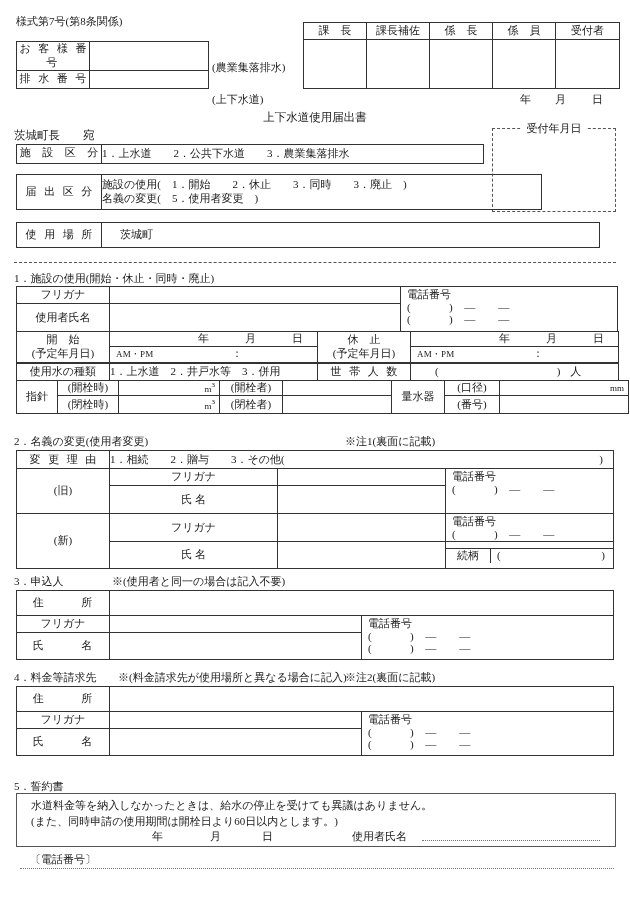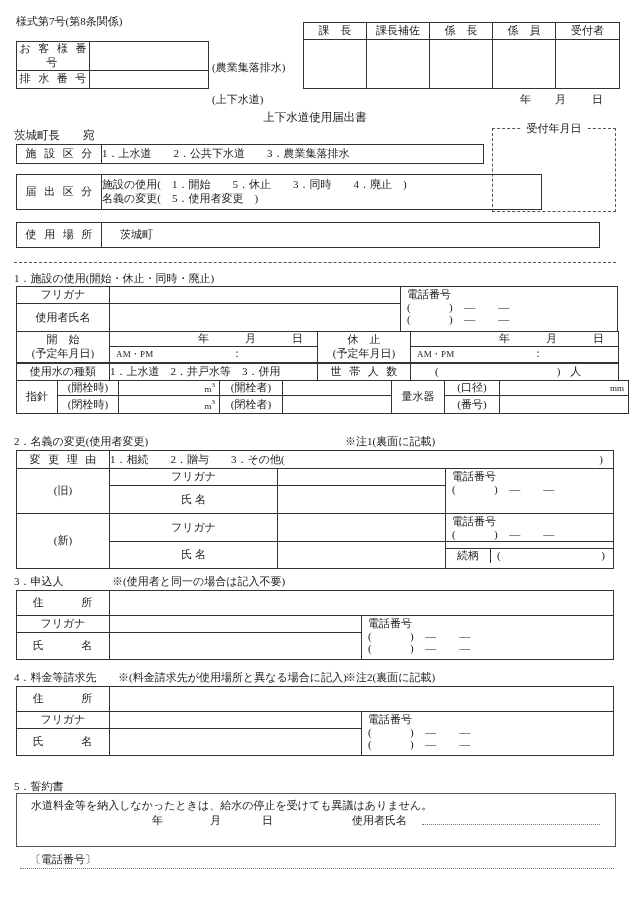--- a/index.html
+++ b/index.html
@@ -123,32 +123,32 @@
 
   <div class="abs addr" style="left:14px;top:128px;">茨城町長　　宛</div>
 
   <div class="abs receipt-box" style="left:492px;top:128px;width:122px;height:82px;">
     <span class="receipt-label">受付年月日</span>
   </div>
 
   <table class="grid abs" style="left:16px;top:144px;width:468px;">
     <tbody>
         <tr>
-      <td class="lbl" style="width:84px;height:18px;">施 設 区 分</td>
+      <td class="lbl" style="width:84px;height:18px;font-family:Liberation Mono, monospace;">施 設 区 分</td>
       <td class="pad">1．上水道　　2．公共下水道　　3．農業集落排水</td>
     </tr>
   </tbody>
     </table>
 
   <table class="grid abs" style="left:16px;top:174px;width:526px;">
     <tbody>
         <tr>
       <td class="lbl" style="width:84px;height:34px;">届 出 区 分</td>
       <td class="pad">
-        <div>施設の使用(　1．開始　　5．休止　　3．同時　　4．廃止　)</div>
+        <div>施設の使用(　1．開始　　2．休止　　3．同時　　3．廃止　)</div>
         <div>名義の変更(　5．使用者変更　)</div>
       </td>
     </tr>
   </tbody>
     </table>
 
   <table class="grid abs" style="left:16px;top:222px;width:584px;">
     <tbody>
         <tr>
       <td class="lbl" style="width:84px;height:24px;">使 用 場 所</td>
@@ -386,20 +386,21 @@
       <td></td>
     </tr>
   </tbody>
     </table>
 
   <div class="abs sec-h" style="left:14px;top:779px;">5．誓約書</div>
 
   <div class="abs" style="left:16px;top:793px;width:598px;height:52px;border:1px solid #555;">
     <div style="padding:4px 0 0 14px;font-size:11px;line-height:1.45;">
       <div>水道料金等を納入しなかったときは、給水の停止を受けても異議はありません。</div>
+      <div>(また、同時申請の使用期間は開栓日より60日以内とします。)</div>
     </div>
     <div style="position:relative;height:14px;font-size:11px;">
       <span style="position:absolute;left:135px;top:-1px;">年</span>
       <span style="position:absolute;left:193px;top:-1px;">月</span>
       <span style="position:absolute;left:245px;top:-1px;">日</span>
       <span style="position:absolute;left:335px;top:-1px;">使用者氏名</span>
       <span style="position:absolute;left:405px;top:10px;width:178px;border-top:1px dotted #777;"></span>
     </div>
   </div>
 

